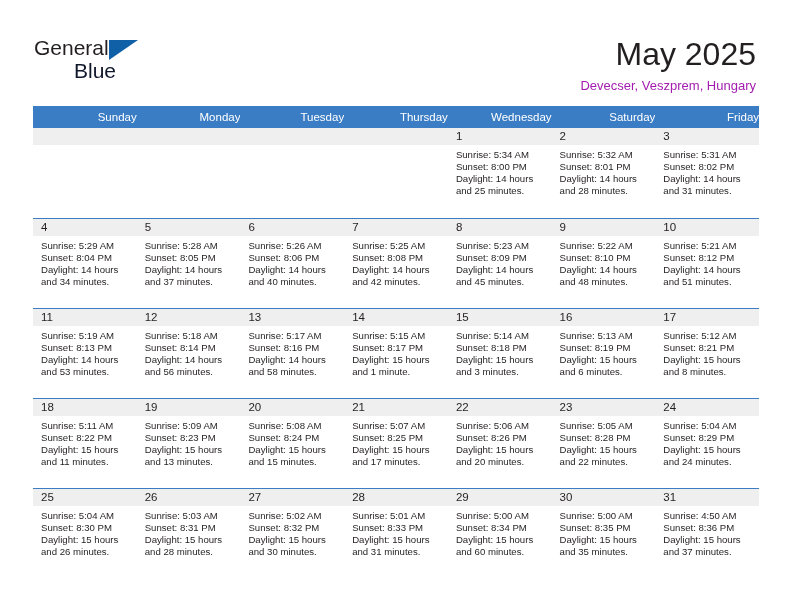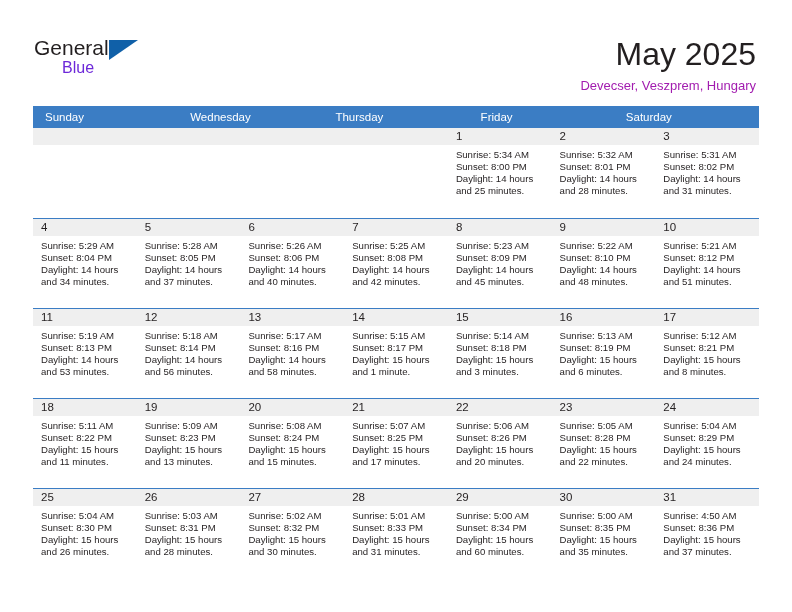--- a/index.html
+++ b/index.html
@@ -50,24 +50,24 @@
     position: absolute;
     left: 75px;
     top: 4px;
     width: 0;
     height: 0;
     border-left: 29px solid #1060a8;
     border-bottom: 20px solid transparent;
   }
   .logo-blue {
     position: absolute;
-    left: 28px;
+    left: 40px;
     top: 23px;
-    font-size: 16px;
-    color: #6d28d9;
+    font-size: 21px;
+    color: #0f172a;
     font-family: "Liberation Sans", sans-serif;
   }
   .title {
     position: absolute;
     right: 36px;
     top: 36px;
     font-size: 32px;
     color: #231f20;
     text-align: right;
     white-space: nowrap;
@@ -96,20 +96,21 @@
   }
   .dow-cell {
     flex: 1 1 0;
     color: #ffffff;
     font-size: 11.5px;
     line-height: 22px;
     padding-left: 12px;
     box-sizing: border-box;
     white-space: nowrap;
     overflow: hidden;
+    text-align: right;
   }
   .week-row {
     display: flex;
     height: 90px;
     border-top: 1.6px solid #3b7dc4;
     box-sizing: border-box;
   }
   .week-row.first {
     border-top: none;
   }
@@ -152,24 +153,26 @@
       <span class="logo-tri"></span>
       <span class="logo-blue">Blue</span>
     </div>
     <div class="title">May 2025</div>
     <div class="subtitle">Devecser, Veszprem, Hungary</div>
   </div>
 
   <div class="calendar">
     <div class="dow-row">
       <div class="dow-cell">Sunday</div>
+      <div class="dow-cell">Monday</div>
+      <div class="dow-cell">Tuesday</div>
+      <div class="dow-cell">Thursday</div>
       <div class="dow-cell">Wednesday</div>
-      <div class="dow-cell">Thursday</div>
+      <div class="dow-cell">Saturday</div>
       <div class="dow-cell">Friday</div>
-      <div class="dow-cell">Saturday</div>
     </div>
     <div id="weeks-container">
         <div class="week-row first">
           <div class="day-cell empty">
             <div class="day-num-strip"></div>
           </div>
           <div class="day-cell empty">
             <div class="day-num-strip"></div>
           </div>
           <div class="day-cell empty">

